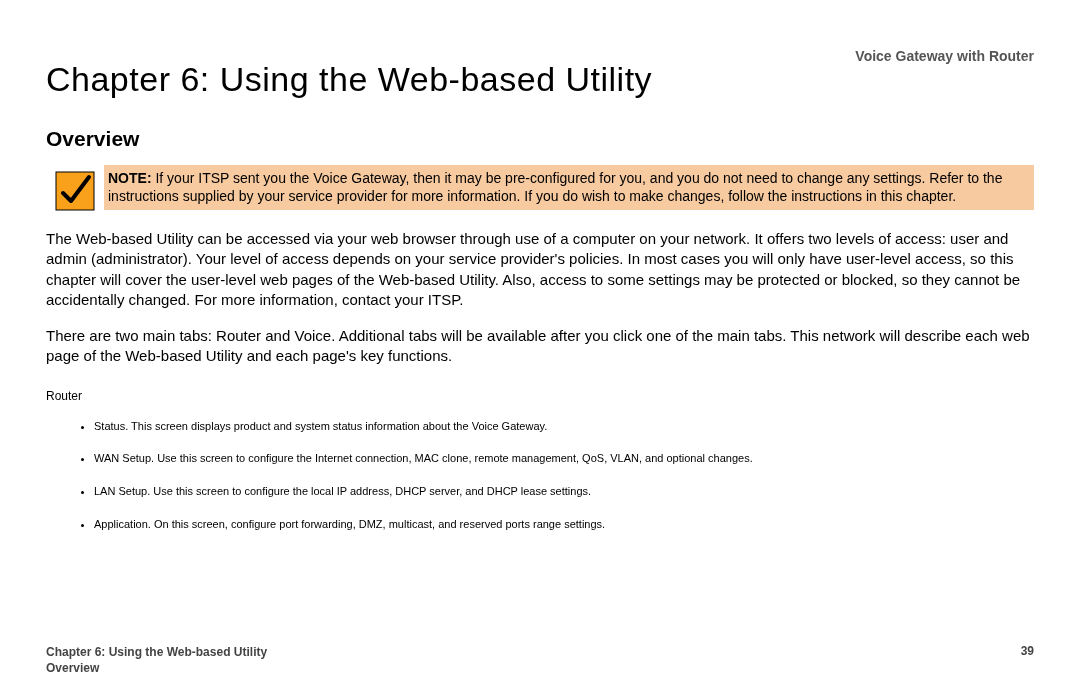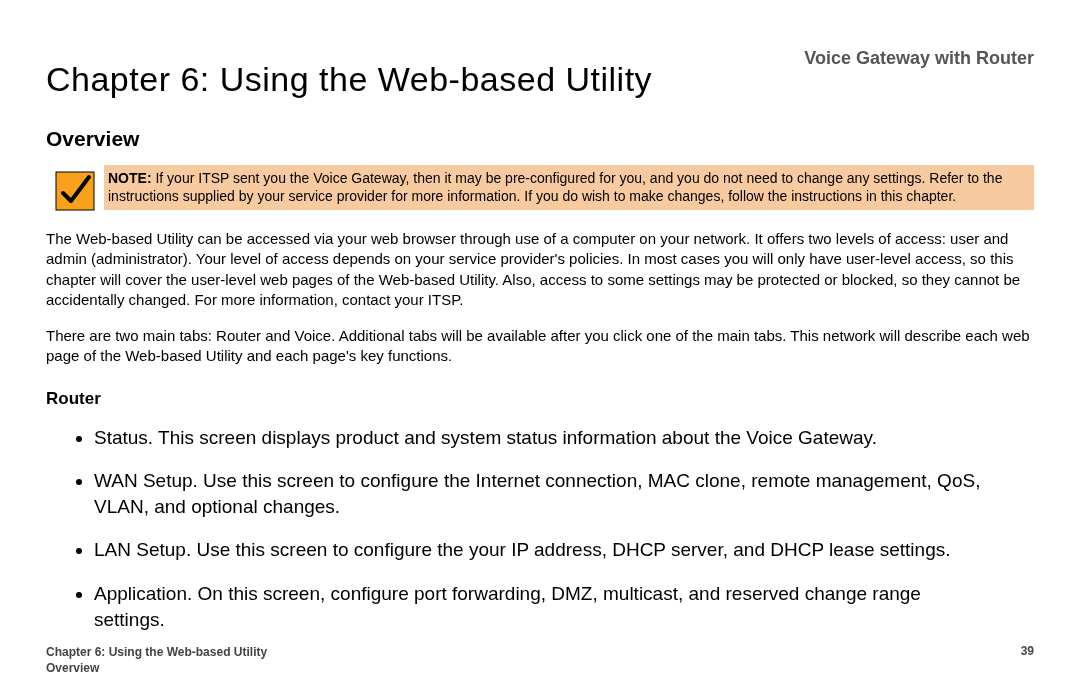--- a/index.html
+++ b/index.html
@@ -1,28 +1,28 @@
 <!DOCTYPE html>
 <html><head>
 <meta charset="utf-8">
 <style>
   * { box-sizing: border-box; margin: 0; padding: 0; }
   html, body { width: 1080px; height: 698px; background: #ffffff; font-family: Arial, Helvetica, sans-serif; color: #000; }
   .page { position: relative; width: 1080px; height: 698px; padding: 30px 46px 0 46px; }
-  .header-right { position: absolute; top: 48px; right: 46px; font-size: 18px; font-weight: bold; color: #555; font-family: Arial, sans-serif; }
+  .header-right { position: absolute; top: 48px; right: 46px; font-size: 14px; font-weight: bold; color: #555; font-family: Arial, sans-serif; }
   .chapter-title { font-size: 34px; font-weight: 300; letter-spacing: 0.5px; margin-top: 30px; margin-bottom: 28px; font-family: "Trebuchet MS", Arial, sans-serif; }
   .section-heading { font-size: 21px; font-weight: bold; margin-bottom: 14px; font-family: Arial, sans-serif; }
   .note-block { display: flex; align-items: flex-start; margin: 0 0 18px 0; }
   .note-icon-wrap { width: 58px; flex: 0 0 58px; display: flex; justify-content: center; padding-top: 6px; }
   .note-text { background: #f7caa0; padding: 5px 8px 5px 4px; font-size: 14px; line-height: 1.25; font-family: Arial, sans-serif; }
   .note-text b { font-weight: bold; }
   .body-para { font-size: 15px; line-height: 1.35; margin-bottom: 16px; font-family: Arial, sans-serif; }
-  .sub-heading { font-size: 17px; font-weight: bold; margin: 22px 0 16px 0; font-family: Arial, sans-serif; }
+  .sub-heading { font-size: 12px; font-weight: normal; margin: 22px 0 16px 0; font-family: Arial, sans-serif; }
   ul.feature-list { list-style: disc; padding-left: 48px; }
-  ul.feature-list li { font-size: 19px; line-height: 1.35; margin-bottom: 18px; padding-right: 40px; font-family: Arial, sans-serif; margin-top: 8px; }
+  ul.feature-list li { font-size: 11px; line-height: 1.35; margin-bottom: 18px; padding-right: 40px; font-family: Arial, sans-serif; margin-top: 8px; }
   .footer { position: absolute; bottom: 22px; left: 46px; right: 46px; display: flex; justify-content: space-between; align-items: flex-start; font-size: 12px; font-weight: bold; color: #444; font-family: Arial, sans-serif; }
   .footer-left { line-height: 1.35; }
   .footer-page { font-weight: bold; }
 </style>
 </head>
 <body>
 
 <div class="page">
 
   <div class="header-right">Voice Gateway with Router</div>
@@ -44,22 +44,22 @@
   </div>
 
   <p class="body-para">The Web-based Utility can be accessed via your web browser through use of a computer on your network. It offers two levels of access: user and admin (administrator). Your level of access depends on your service provider's policies. In most cases you will only have user-level access, so this chapter will cover the user-level web pages of the Web-based Utility. Also, access to some settings may be protected or blocked, so they cannot be accidentally changed. For more information, contact your ITSP.</p>
   <p class="body-para">There are two main tabs: Router and Voice. Additional tabs will be available after you click one of the main tabs. This network will describe each web page of the Web-based Utility and each page's key functions.</p>
 
   <h3 class="sub-heading">Router</h3>
 
   <ul class="feature-list">
     <li>Status. This screen displays product and system status information about the Voice Gateway.</li>
     <li>WAN Setup. Use this screen to configure the Internet connection, MAC clone, remote management, QoS, VLAN, and optional changes.</li>
-    <li>LAN Setup. Use this screen to configure the your IP address, DHCP server, and DHCP lease settings.</li>
-    <li>Application. On this screen, configure port forwarding, DMZ, multicast, and reserved change range settings.</li>
+    <li>LAN Setup. Use this screen to configure the local IP address, DHCP server, and DHCP lease settings.</li>
+    <li>Application. On this screen, configure port forwarding, DMZ, multicast, and reserved ports range settings.</li>
   </ul>
 
   <div class="footer">
     <div class="footer-left">
       <div>Chapter 6: Using the Web-based Utility</div>
       <div>Overview</div>
     </div>
     <div class="footer-page">39</div>
   </div>
 

